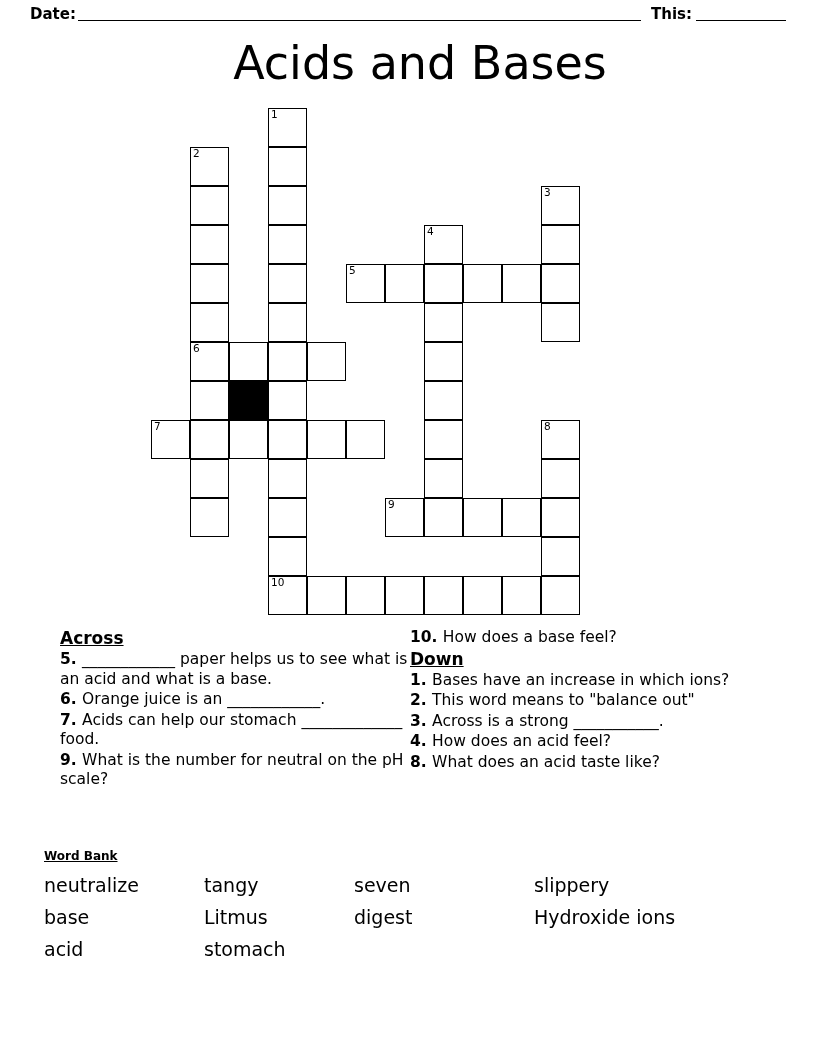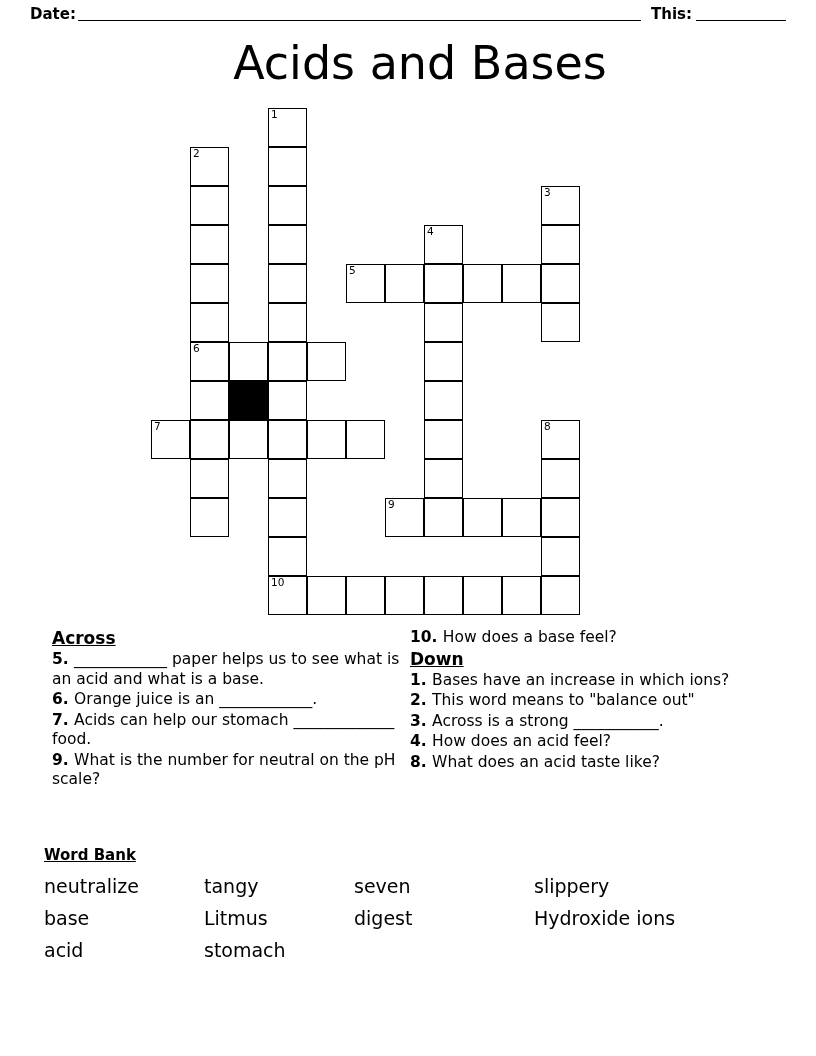--- a/index.html
+++ b/index.html
@@ -95,21 +95,21 @@
     top: 628px;
     left: 44px;
     width: 730px;
     height: 210px;
   }
   .col {
     position: absolute;
     top: 0;
     width: 350px;
   }
-  .col-left { left: 8px; }
+  .col-left { left: 16px; }
   .col-right { left: 366px; }
 
   .section-head {
     font-size: 17px;
     font-weight: bold;
     text-decoration: underline;
     margin: 0 0 2px 0;
     display: inline-block;
   }
   .clue {
@@ -120,21 +120,21 @@
   .clue b { font-weight: bold; }
 
   
   .wordbank {
     position: absolute;
     top: 845px;
     left: 44px;
     width: 730px;
   }
   .wb-head {
-    font-size: 15px;
+    font-size: 12px;
     font-weight: bold;
     text-decoration: underline;
     margin-bottom: 10px;
     display: inline-block;
     text-align: center;
   }
   .wb-grid {
     display: grid;
     grid-template-columns: 160px 150px 180px 200px;
     row-gap: 8px;

